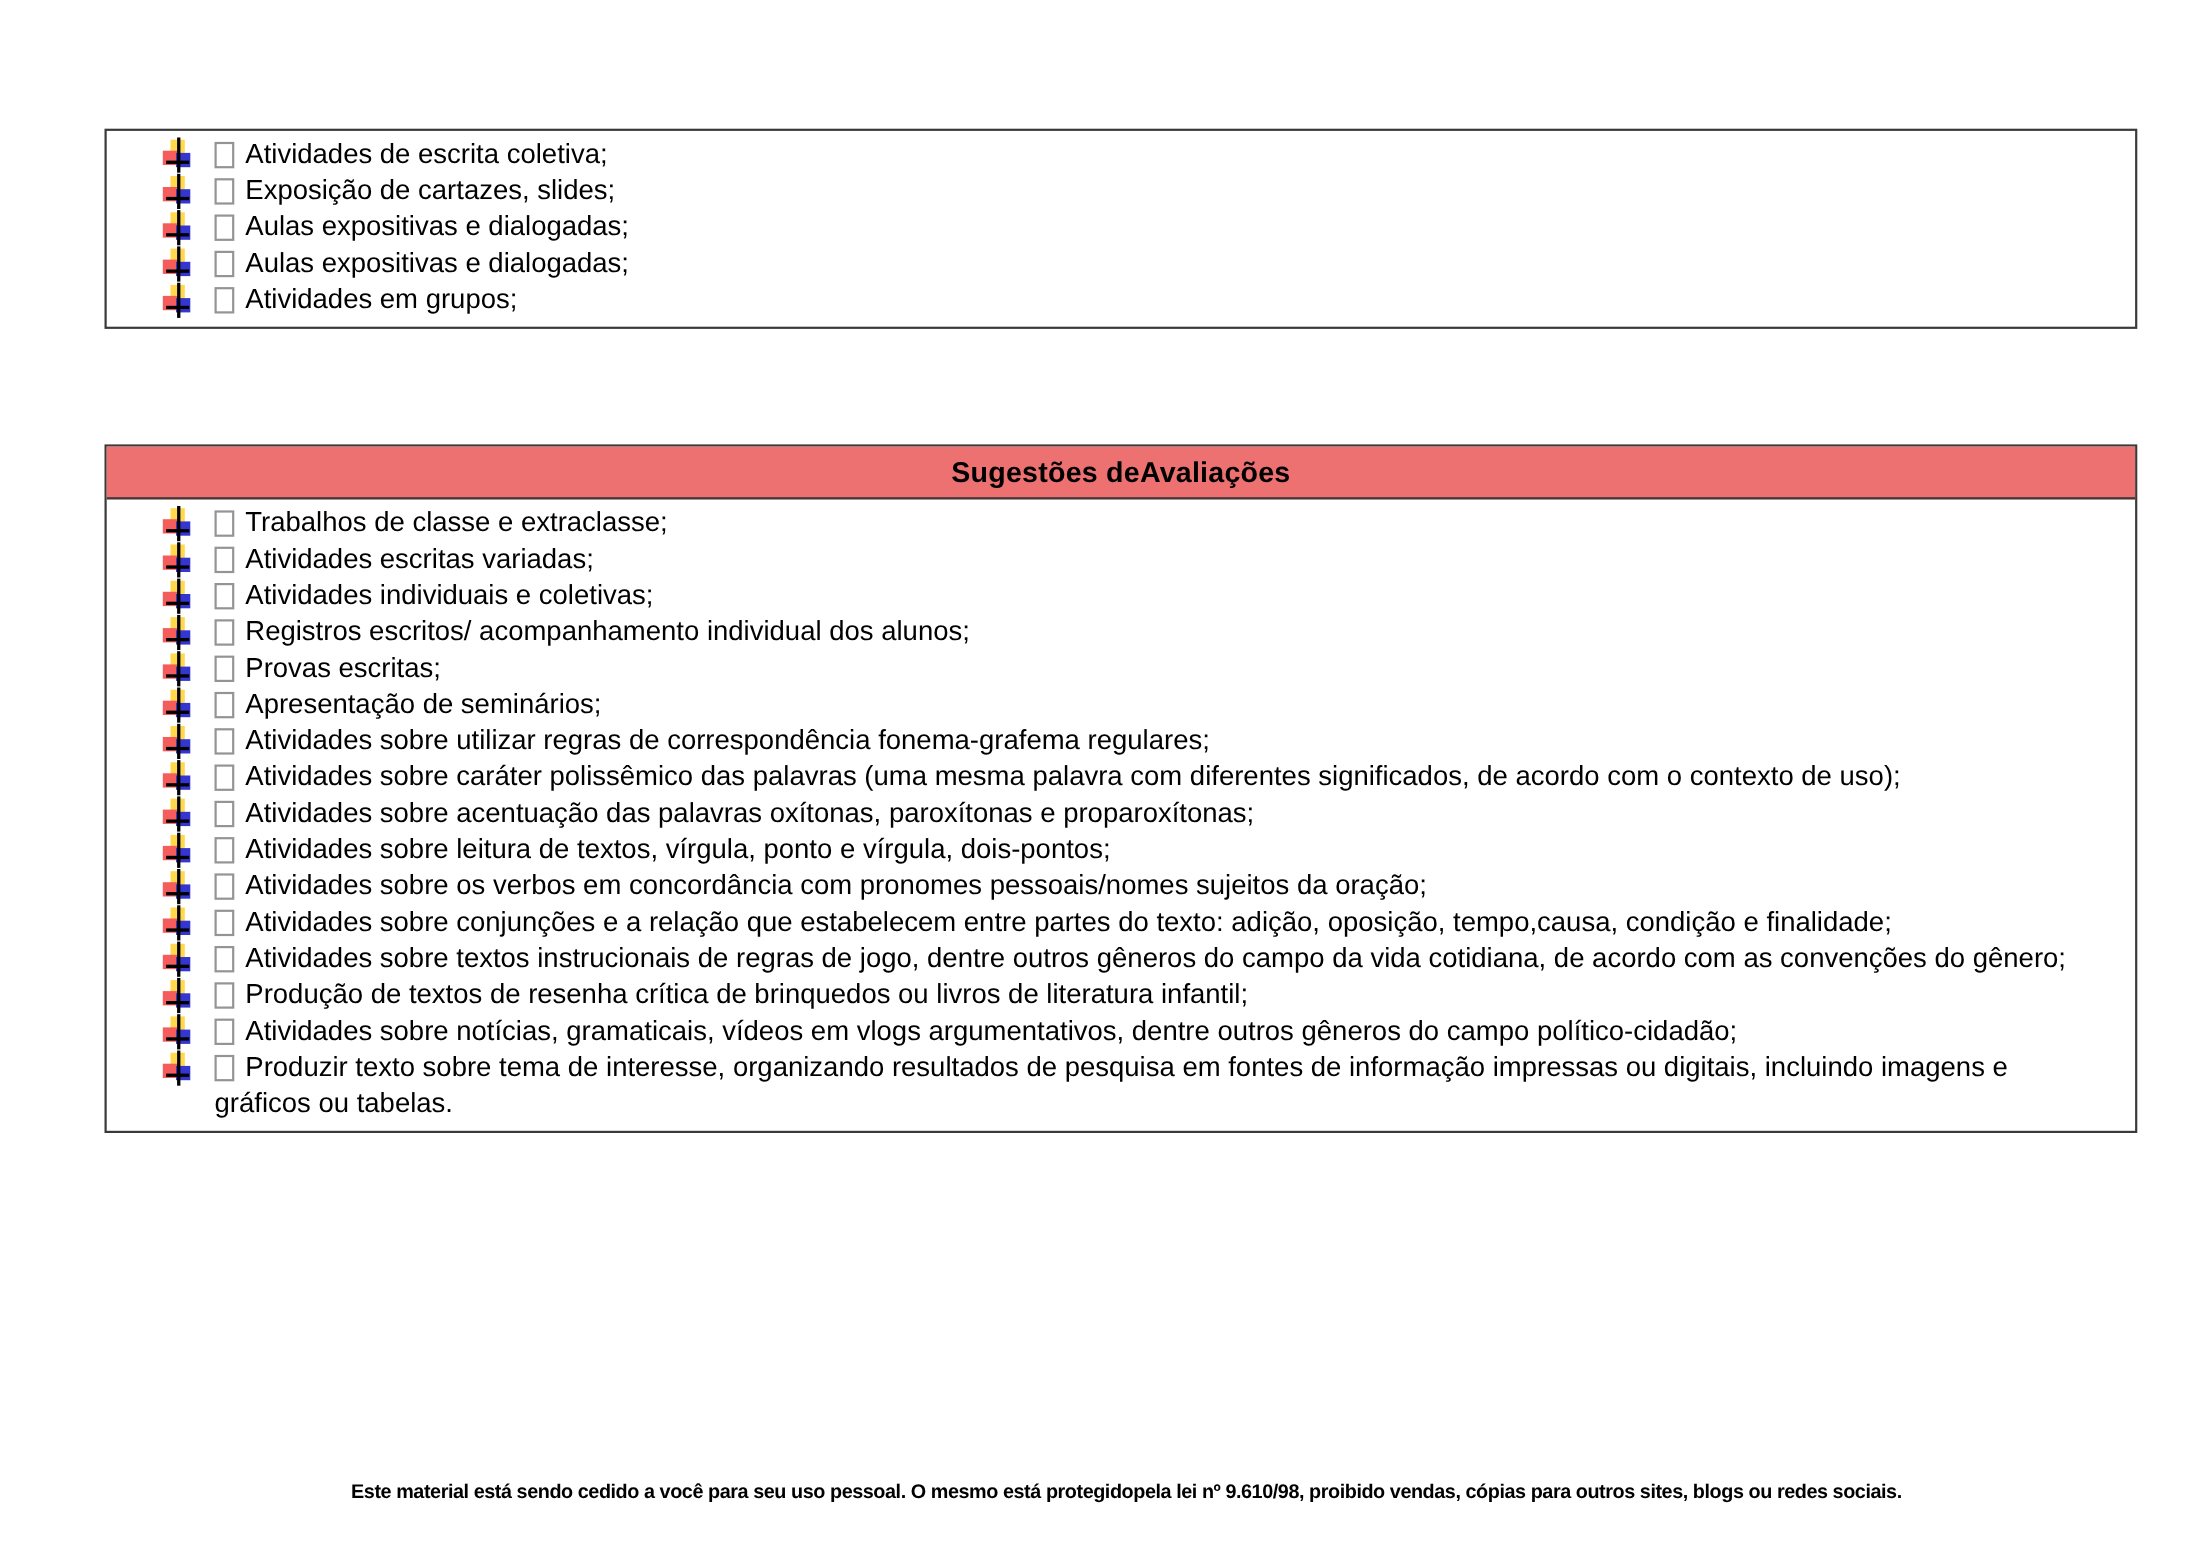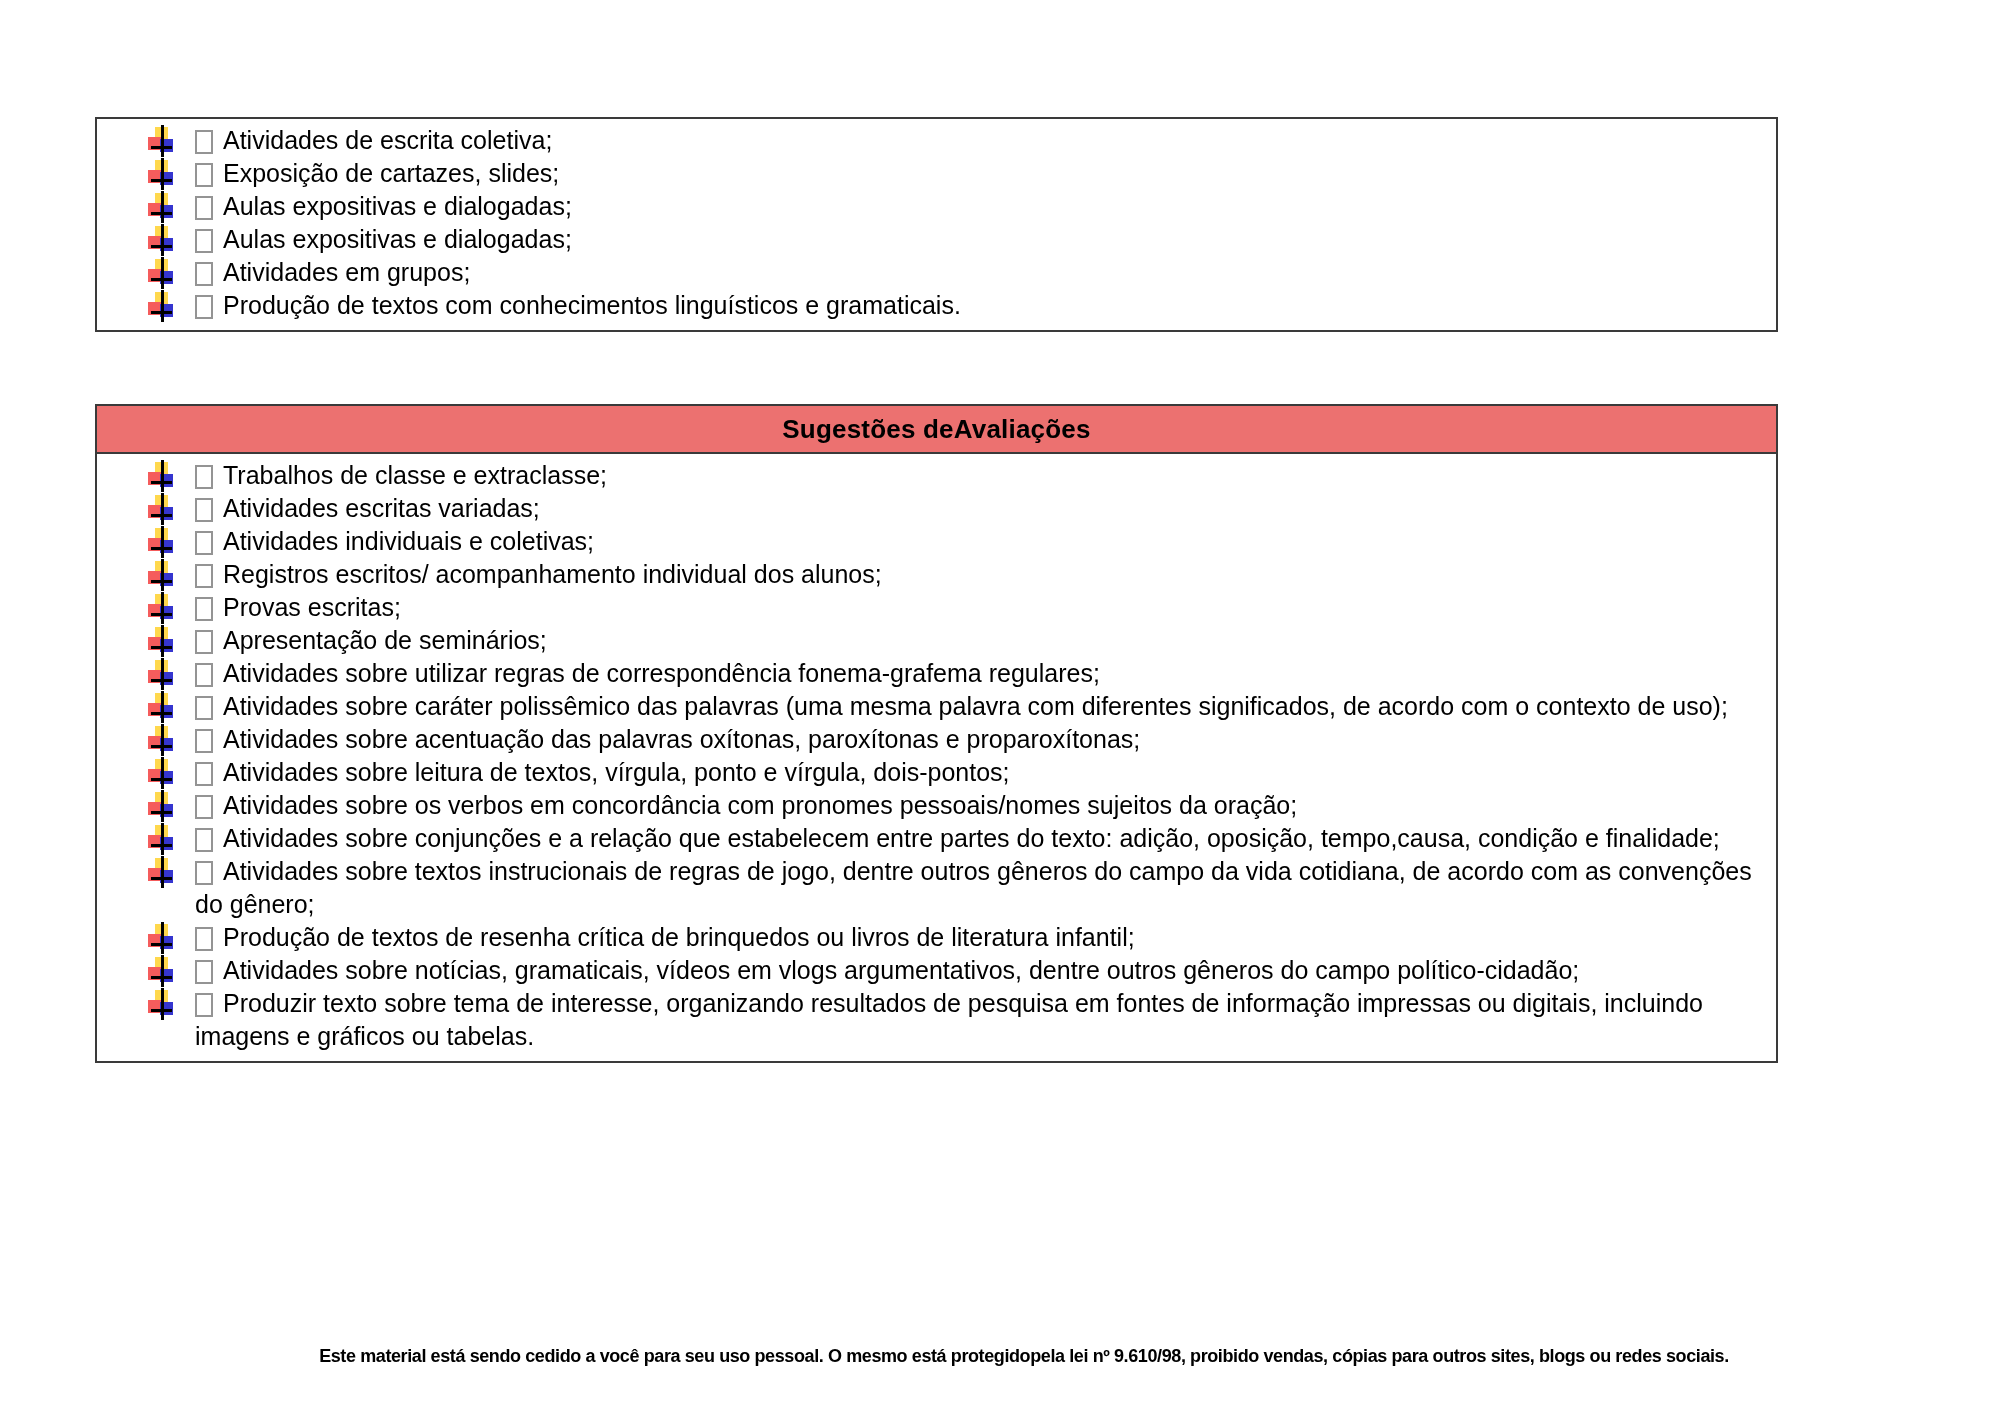--- a/index.html
+++ b/index.html
@@ -7,21 +7,21 @@
     width: 2000px; height: 1414px;
     background: #ffffff;
     position: relative;
     font-family: "Liberation Sans", sans-serif;
     color: #000;
     overflow: hidden;
   }
   .box {
     position: absolute;
     left: 95px;
-    width: 1683px;
+    width: 1848px;
     border: 2px solid #3a3a3a;
     background: #fff;
     box-sizing: border-box;
   }
   .box-top { top: 117px; }
   .box-bottom { top: 404px; }
   .band {
     height: 46px;
     background: #ec7170;
     border-bottom: 2px solid #3a3a3a;
@@ -134,29 +134,20 @@
       <li class="list-item">
         <span class="bullet-icon">
           <span class="sq sq-y"></span>
           <span class="sq sq-r"></span>
           <span class="sq sq-b"></span>
           <span class="cross-v"></span>
           <span class="cross-h"></span>
         </span><span class="checkbox-glyph"></span><span class="item-text">Atividades em grupos;</span>
       </li>
 
-      <li class="list-item">
-        <span class="bullet-icon">
-          <span class="sq sq-y"></span>
-          <span class="sq sq-r"></span>
-          <span class="sq sq-b"></span>
-          <span class="cross-v"></span>
-          <span class="cross-h"></span>
-        </span><span class="checkbox-glyph"></span><span class="item-text">Produção de textos com conhecimentos linguísticos e gramaticais.</span>
-      </li>
     </ul>
 </section>
 
 <section class="box box-bottom">
   <header class="band">
     <h2>Sugestões deAvaliações</h2>
   </header>
   <ul class="item-list">
 
       <li class="list-item">

